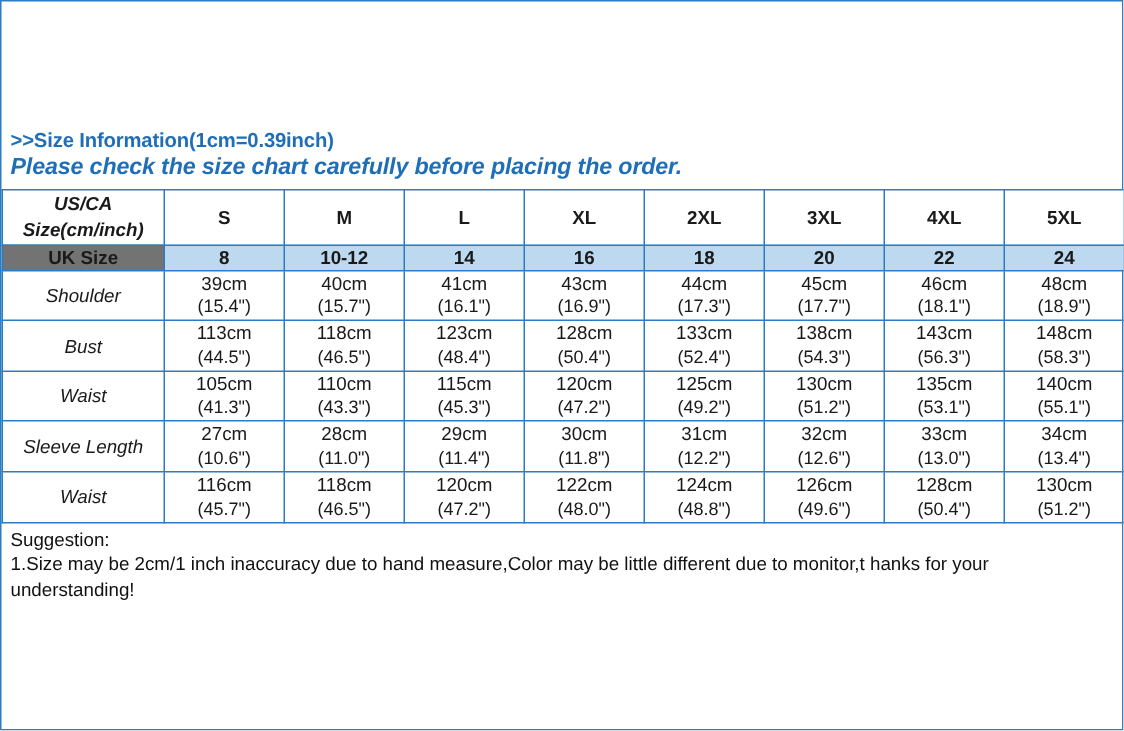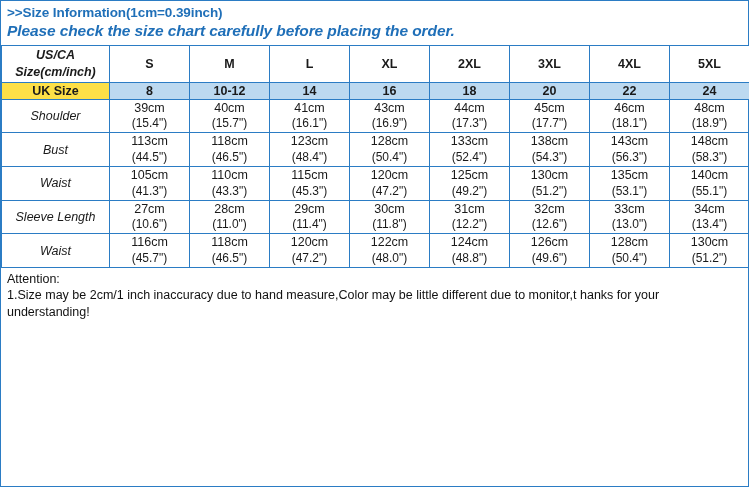--- a/index.html
+++ b/index.html
@@ -14,20 +14,21 @@
     overflow: hidden;
   }
   .sheet {
     width: 749px;
     height: 487px;
     box-sizing: border-box;
     border: 1px solid #2b7cc4;
     background: #ffffff;
     display: flex;
     flex-direction: column;
+    justify-content: center;
   }
   .hdr1 {
     color: #1f6fb8;
     font-weight: bold;
     font-size: 13.5px;
     padding: 4px 6px 1px 6px;
     letter-spacing: -0.1px;
   }
   .hdr2 {
     color: #1f6fb8;
@@ -48,21 +49,21 @@
     vertical-align: middle;
     font-size: 12.5px;
     color: #1a1a1a;
     padding: 1px 0;
   }
   
   col.c0 { width: 108px; }
   col.cx { width: 80px; }
 
   .rowhead {
-    background: #fde047;
+    background: #737373;
     font-weight: bold;
     font-size: 13px;
     color: #12344f;
   }
   .band {
     background: #bcd9f0;
     font-weight: bold;
     font-size: 13.5px;
     color: #12344f;
   }
@@ -330,17 +331,17 @@
         </td>
         <td class="datacell">
           <span>130cm</span>
           <span class="inch">(51.2")</span>
         </td>
       </tr>
     </tbody>
   </table>
 
   <div class="attention">
-    <div>Attention:</div>
+    <div>Suggestion:</div>
     <div>1.Size may be 2cm/1 inch inaccuracy due to hand measure,Color may be little different due to monitor,t hanks for your understanding!</div>
   </div>
 
 </div>
 
 </body></html>

